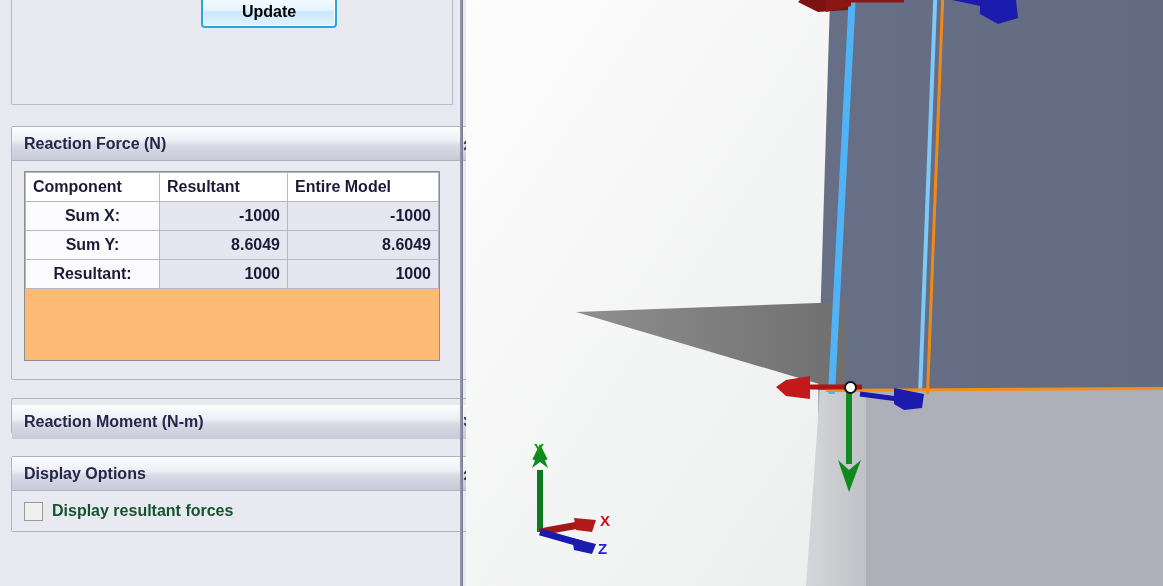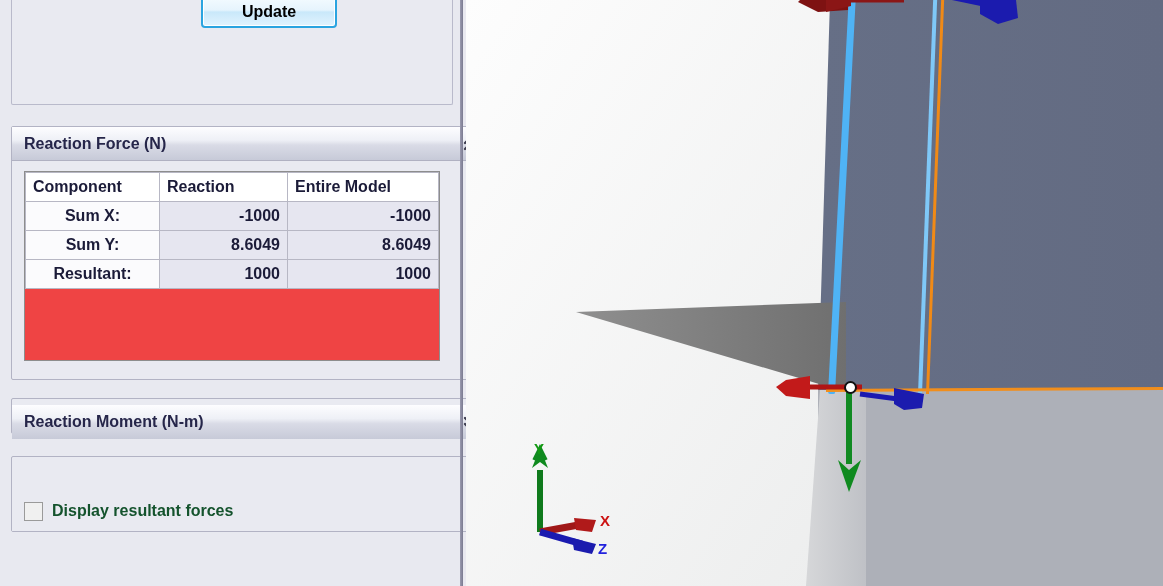--- a/index.html
+++ b/index.html
@@ -99,21 +99,21 @@
   }
   .chevron svg { display: block; }
 
   
   #sec-reaction-force { top: 126px; height: 254px; }
   #sec-reaction-force .section-header { height: 34px; }
   #rf-table-wrap {
     position: absolute;
     left: 12px; top: 44px;
     width: 416px; height: 190px;
-    background: #ef4444;
+    background: #fdba74;
     border: 1px solid #8d8d8d;
     box-sizing: border-box;
     overflow: hidden;
   }
   table.rf-table {
     border-collapse: collapse;
     width: 100%;
     table-layout: fixed;
     background: #ffffff;
     font-family: "Liberation Sans", sans-serif;
@@ -312,21 +312,21 @@
             <path d="M3 9 L9 3 L15 9" stroke="#3b3b4d" stroke-width="2.4" fill="none" stroke-linecap="round" stroke-linejoin="round"></path>
             <path d="M3 15 L9 9 L15 15" stroke="#3b3b4d" stroke-width="2.4" fill="none" stroke-linecap="round" stroke-linejoin="round"></path>
           </svg>
         </span>
       </div>
       <div id="rf-table-wrap">
         <table class="rf-table">
           <thead>
             <tr>
               <th style="width:134px">Component</th>
-              <th style="width:128px">Reaction</th>
+              <th style="width:128px">Resultant</th>
               <th>Entire Model</th>
             </tr>
           </thead>
           <tbody>
             <tr>
               <td class="lbl">Sum X:</td>
               <td class="val">-1000</td>
               <td class="val">-1000</td>
             </tr>
             <tr>
@@ -350,20 +350,29 @@
         <span class="chevron">
           <svg width="18" height="20" viewBox="0 0 18 20">
             <path d="M3 6 L9 12 L15 6" stroke="#3b3b4d" stroke-width="2.4" fill="none" stroke-linecap="round" stroke-linejoin="round"></path>
             <path d="M3 12 L9 18 L15 12" stroke="#3b3b4d" stroke-width="2.4" fill="none" stroke-linecap="round" stroke-linejoin="round"></path>
           </svg>
         </span>
       </div>
     </div>
 
     <div class="section" id="sec-display-options">
+      <div class="section-header">
+        <span class="section-title">Display Options</span>
+        <span class="chevron">
+          <svg width="18" height="20" viewBox="0 0 18 20">
+            <path d="M3 9 L9 3 L15 9" stroke="#3b3b4d" stroke-width="2.4" fill="none" stroke-linecap="round" stroke-linejoin="round"></path>
+            <path d="M3 15 L9 9 L15 15" stroke="#3b3b4d" stroke-width="2.4" fill="none" stroke-linecap="round" stroke-linejoin="round"></path>
+          </svg>
+        </span>
+      </div>
       <div id="display-opts-body">
         <span class="cb"></span>
         <span class="cb-label">Display resultant forces</span>
       </div>
     </div>
 
   </div>
 
   <div id="viewport">
     <div id="vp-inner">

